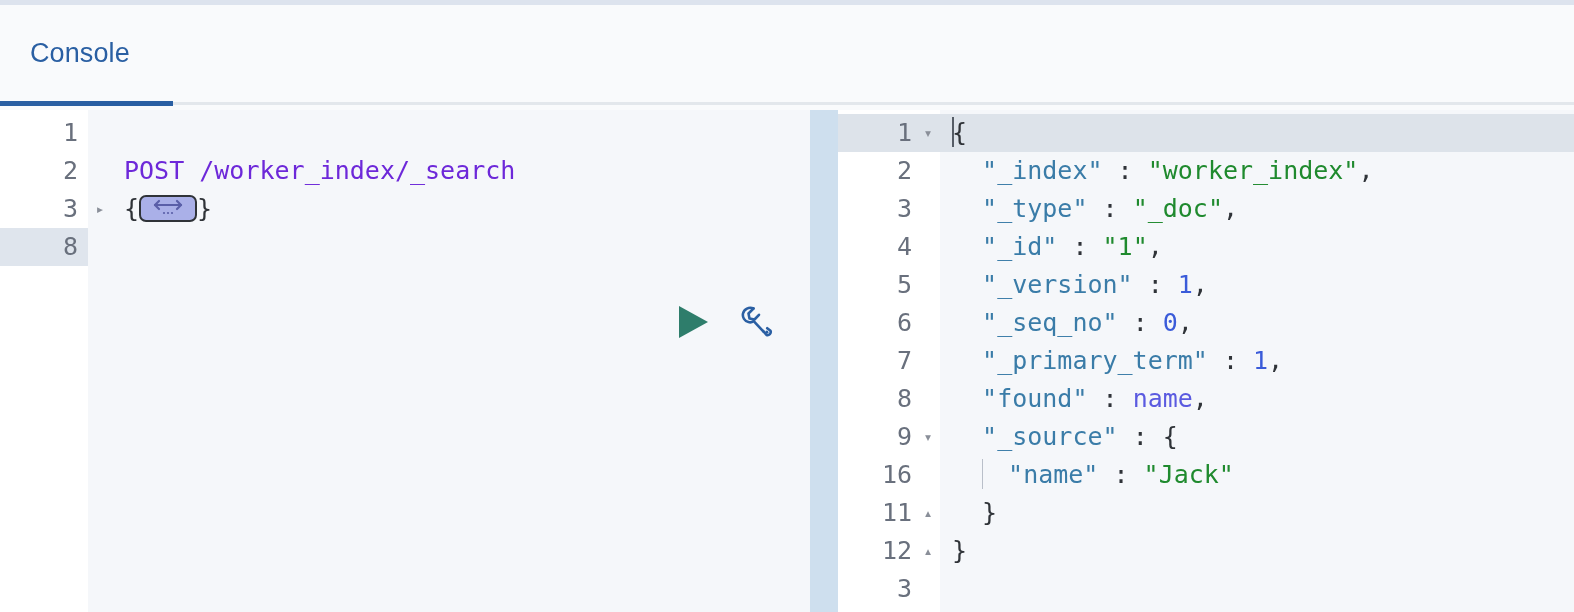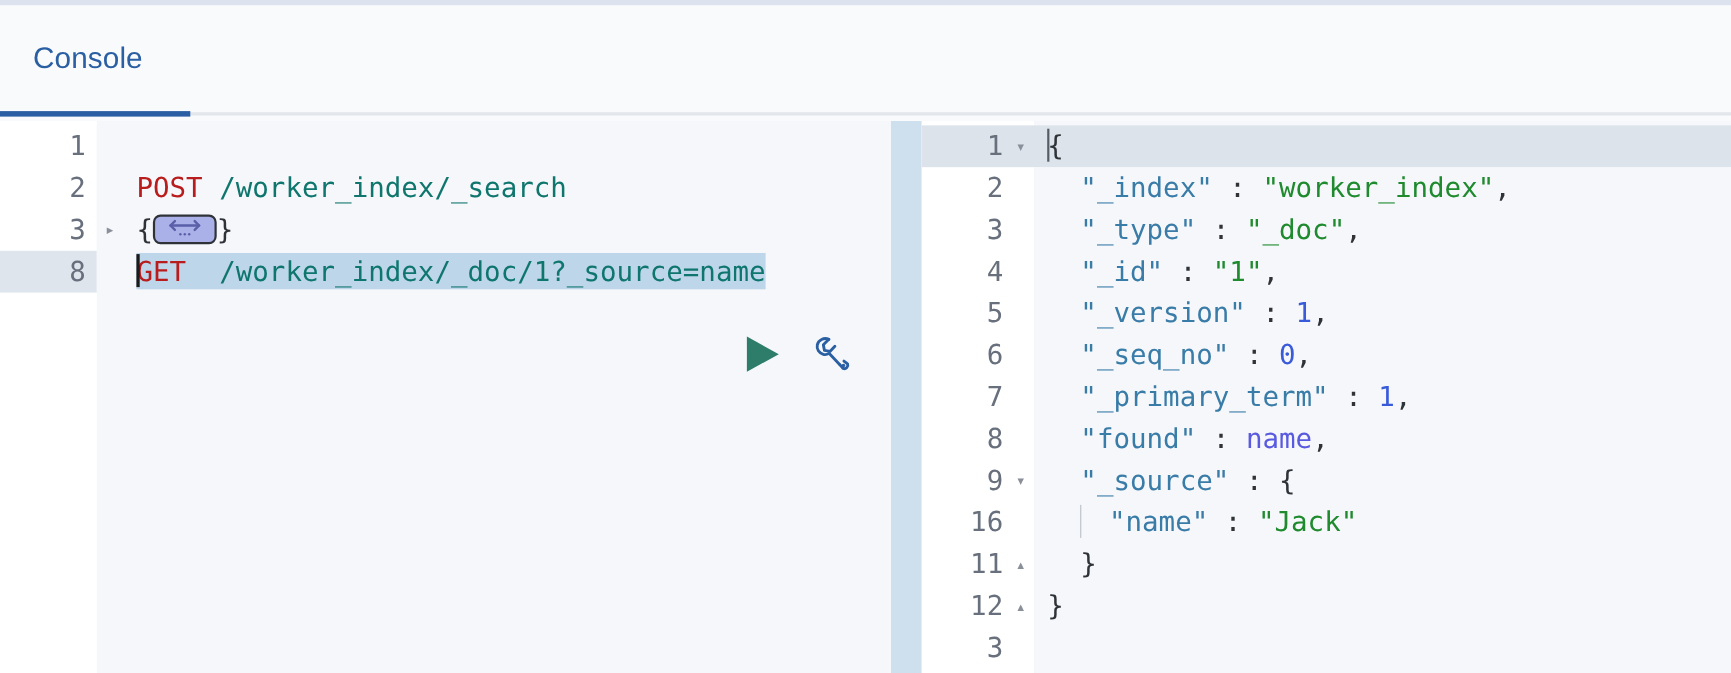--- a/index.html
+++ b/index.html
@@ -196,22 +196,22 @@
   .cursor-thin {
     display: inline-block;
     width: 2px; height: 30px;
     background: #555c66;
     vertical-align: middle;
     margin-right: -2px;
     position: relative; top: -2px;
   }
 
   
-  .k-method   { color: #b91c1c; }
-  .k-url      { color: #0f766e; }
+  .k-method   { color: #6d28d9; }
+  .k-url      { color: #6d28d9; }
   .k-key      { color: #3a7ca8; }
   .k-str      { color: #1f8a2e; }
   .k-num      { color: #3a5bd9; }
   .k-bool     { color: #5a5ae0; }
   .k-punc     { color: #2f3338; }
   .k-plain    { color: #2f3338; }
 
   .indent-guide {
     display: inline-block;
     width: 1px;
@@ -278,21 +278,21 @@
                       <line x1="8" y1="8" x2="34" y2="8"></line>
                       <polyline points="12,4 8,8 12,12"></polyline>
                       <polyline points="30,4 34,8 30,12"></polyline>
                     </g>
                     <g fill="#5a5fa8">
                       <circle cx="17" cy="16" r="1.1"></circle>
                       <circle cx="21" cy="16" r="1.1"></circle>
                       <circle cx="25" cy="16" r="1.1"></circle>
                     </g>
                   </svg></span><span class="k-punc">}</span></span></div></div>
-          <div class="row active"><div class="ln-bg"></div><div class="code-bg"></div><div class="ln">8</div><div class="fold empty"></div><div class="code"><span class="cursor"></span><span class="sel"><span class="k-method">GET</span><span class="k-url">  /worker_index/_doc/1?_source=name</span></span></div></div>
+          <div class="row active"><div class="ln-bg"></div><div class="code-bg"></div><div class="ln">8</div><div class="fold empty"></div></div>
         </div>
 
       <div class="actions">
         <span class="play-btn" title="Click to send request">
           <svg width="34" height="36" viewBox="0 0 34 36" xmlns="http://www.w3.org/2000/svg">
             <polygon points="3,2 32,18 3,34" fill="#2e7d6b"></polygon>
           </svg>
         </span>
         <span class="wrench-btn" title="Open documentation / options">
           <svg width="40" height="40" viewBox="0 0 40 40" xmlns="http://www.w3.org/2000/svg">

